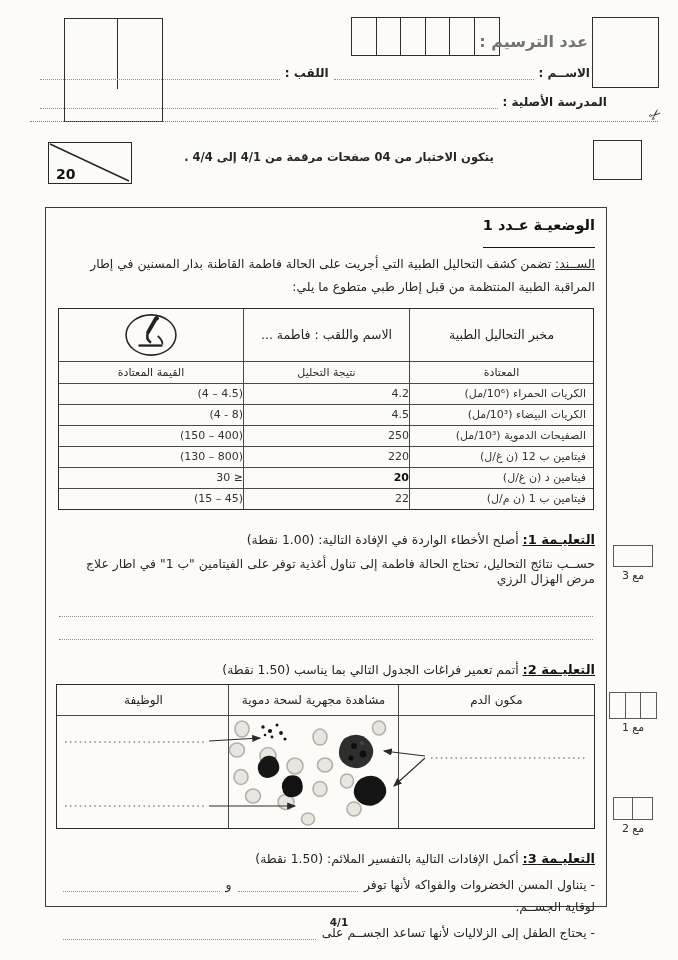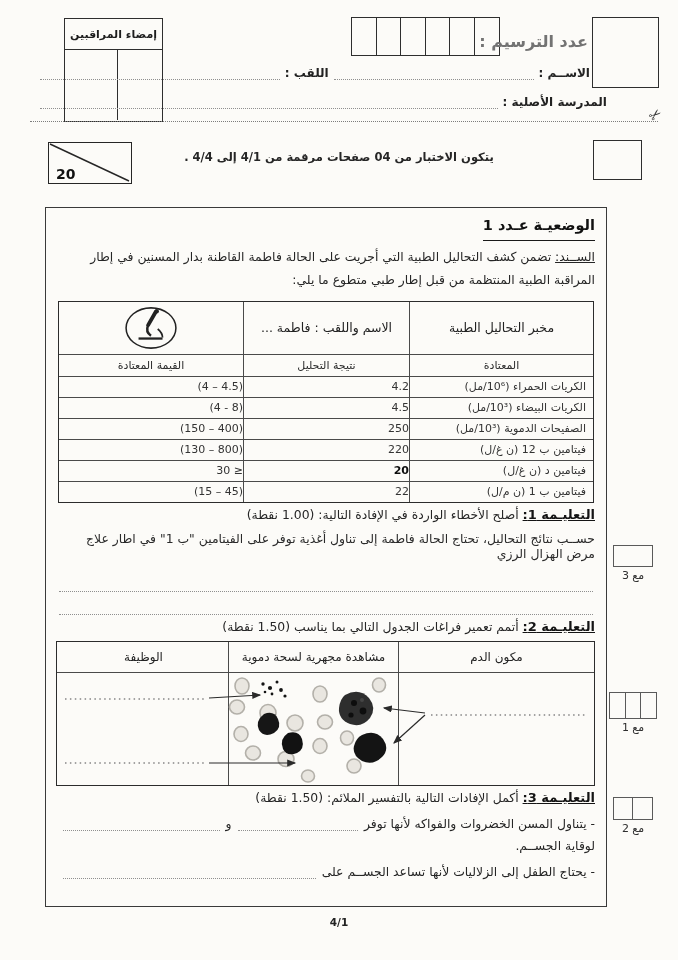--- a/index.html
+++ b/index.html
@@ -37,42 +37,42 @@
   .right-small-box{left:593px;top:140px;width:47px;height:38px;border:1.4px solid #2e2e2e;}
   .pages-note{left:0;top:150px;width:100%;text-align:center;font-size:11.5px;font-weight:700;color:#262626;}
   .score-box{left:48px;top:142px;width:82px;height:40px;border:1.7px solid #262626;}
   .score-box svg{position:absolute;left:0;top:0;}
   .score-val{position:absolute;left:7px;bottom:1px;font-size:14px;font-weight:700;color:#111;}
 
   
   .frame{left:45px;top:207px;width:562px;height:700px;border:1.3px solid #3a3a3a;box-sizing:border-box;
     padding:7px 11px 0 11px;}
   .sit-title{display:inline-block;font-size:14.5px;font-weight:700;color:#111;
-    border-bottom:1.8px solid #1a1a1a;padding-bottom:7px;}
+    border-bottom:1.8px solid #1a1a1a;padding-bottom:14px;}
   .support{margin-top:5px;font-size:12.4px;line-height:1.85;text-align:right;color:#262626;}
   .support .u{text-decoration:underline;}
 
   
   .lab-table{width:534px;margin:9px auto 0 auto;border:1.5px solid #2c2c2c;background:#fcfbf8;}
   .lt-grid{display:grid;grid-template-columns:183px 166px 185px;}
   .lt-grid > div{border-inline-start:1px solid #4a4a4a;}
   .lt-grid > div:first-child{border-inline-start:none;}
   .lt-head{height:52px;}
   .lt-head > div{display:flex;align-items:center;justify-content:center;font-size:12.5px;color:#222;}
   .lt-sub{height:21px;border-top:1px solid #4a4a4a;}
   .lt-sub > div{font-size:11px;text-align:center;line-height:21px;color:#2c2c2c;}
   .lt-row{height:20px;border-top:1px solid #4a4a4a;}
   .lt-row{display:grid;grid-template-columns:183px 166px 185px;}
   .lt-row > div{border-inline-start:1px solid #4a4a4a;font-size:11px;line-height:20px;color:#333;}
   .lt-row > div:first-child{border-inline-start:none;text-align:right;padding-right:7px;}
   .lt-result,.lt-normal{text-align:right;}
   .lt-result.bold{font-weight:700;color:#0e0e0e;}
 
   
-  .instr{margin-top:4px;font-size:12.4px;color:#262626;}
+  .instr{margin-top:22px;font-size:12.4px;color:#262626;}
   .instr-head{font-weight:700;text-decoration:underline;font-size:13px;color:#141414;}
   .statement{margin-top:9px;font-size:12.4px;color:#2a2a2a;}
   .ansline{border-bottom:1.6px dotted #8f8f8f;height:17px;margin:5px 2px 0 2px;}
   .ansline.first{margin-top:13px;}
 
   
   .q2-table{width:537px;margin:7px auto 0 auto;border:1.4px solid #2c2c2c;position:relative;background:#fcfbf8;}
   .q2-grid{display:grid;grid-template-columns:195px 170px 170px;}
   .q2-grid > div{border-inline-start:1px solid #4a4a4a;}
   .q2-grid > div:first-child{border-inline-start:none;}
@@ -98,21 +98,20 @@
   .crit-label{font-size:11px;margin-top:2px;color:#2e2e2e;}
 
   .footer-page{left:0;top:916px;width:100%;text-align:center;font-size:10.5px;font-weight:700;color:#222;}
 </style>
 </head>
 <body>
 
 <div class="page">
 
   <div class="abs sup-box">
-    <div class="sup-title">إمضاء المراقبين</div>
     <div class="sup-body">
       <div class="sup-cell-r"></div>
       <div class="sup-cell-l"></div>
     </div>
   </div>
 
   <div class="abs reg-strip">
     <div class="reg-cell"></div>
     <div class="reg-cell"></div>
     <div class="reg-cell"></div>

